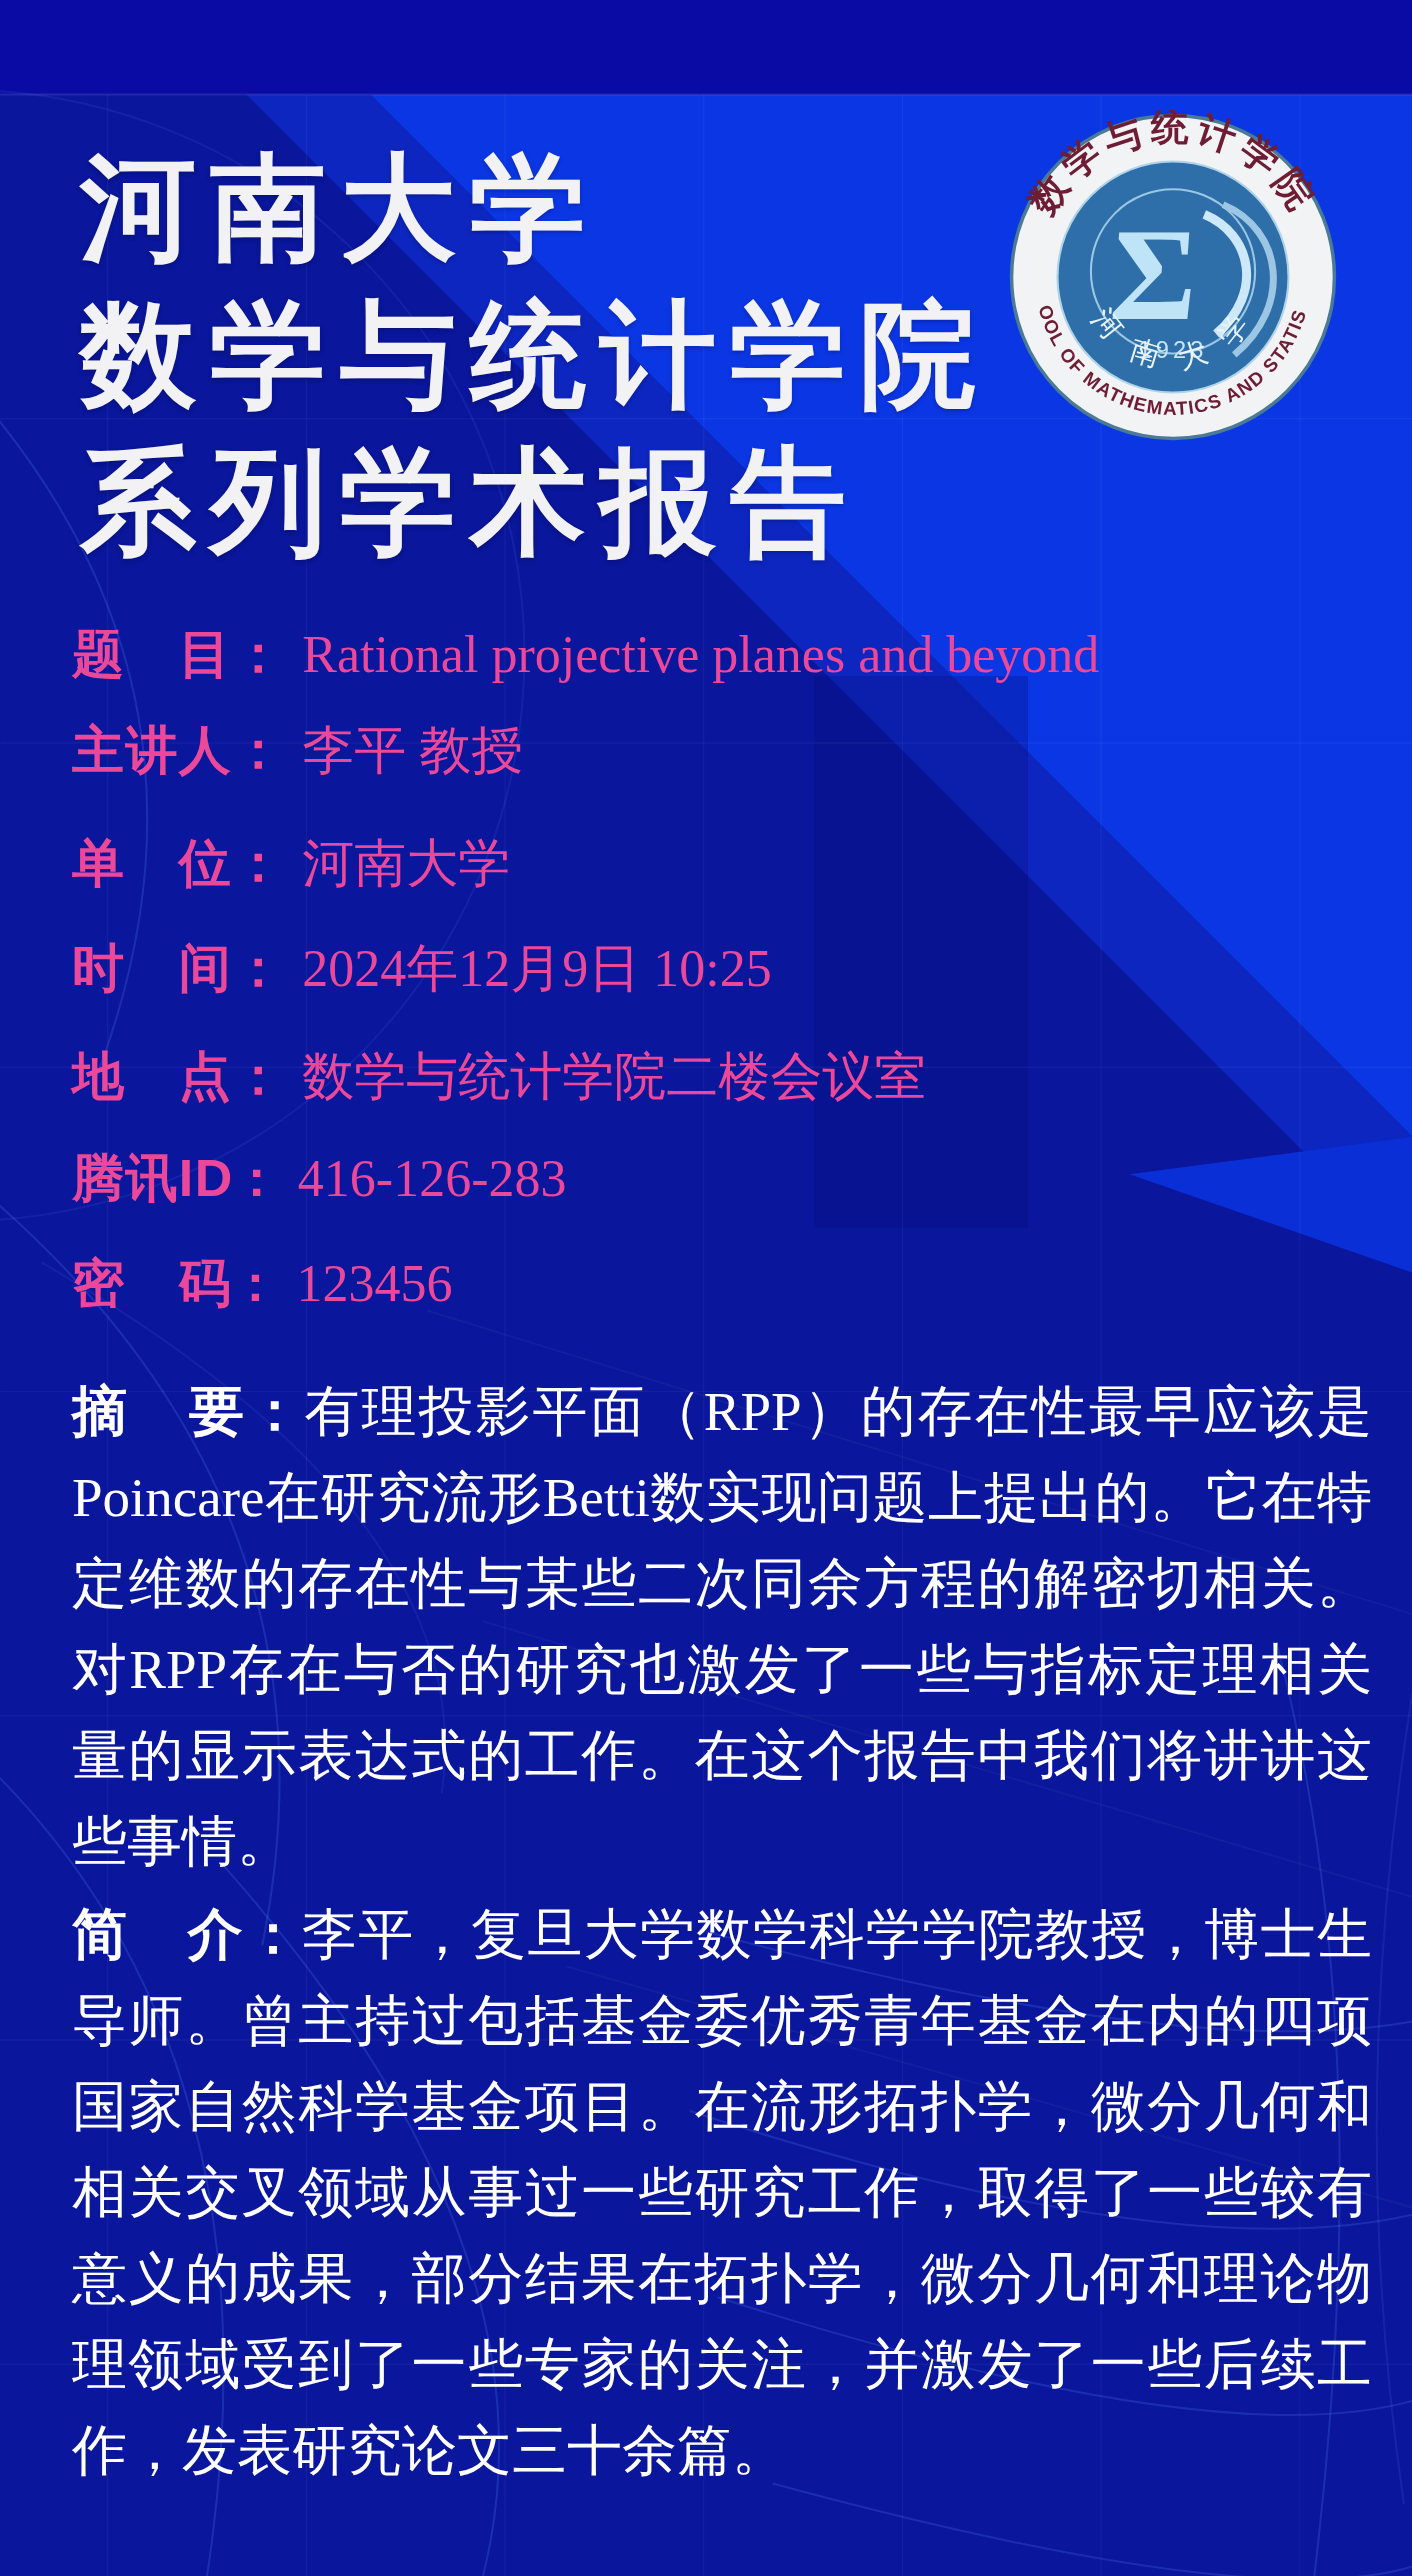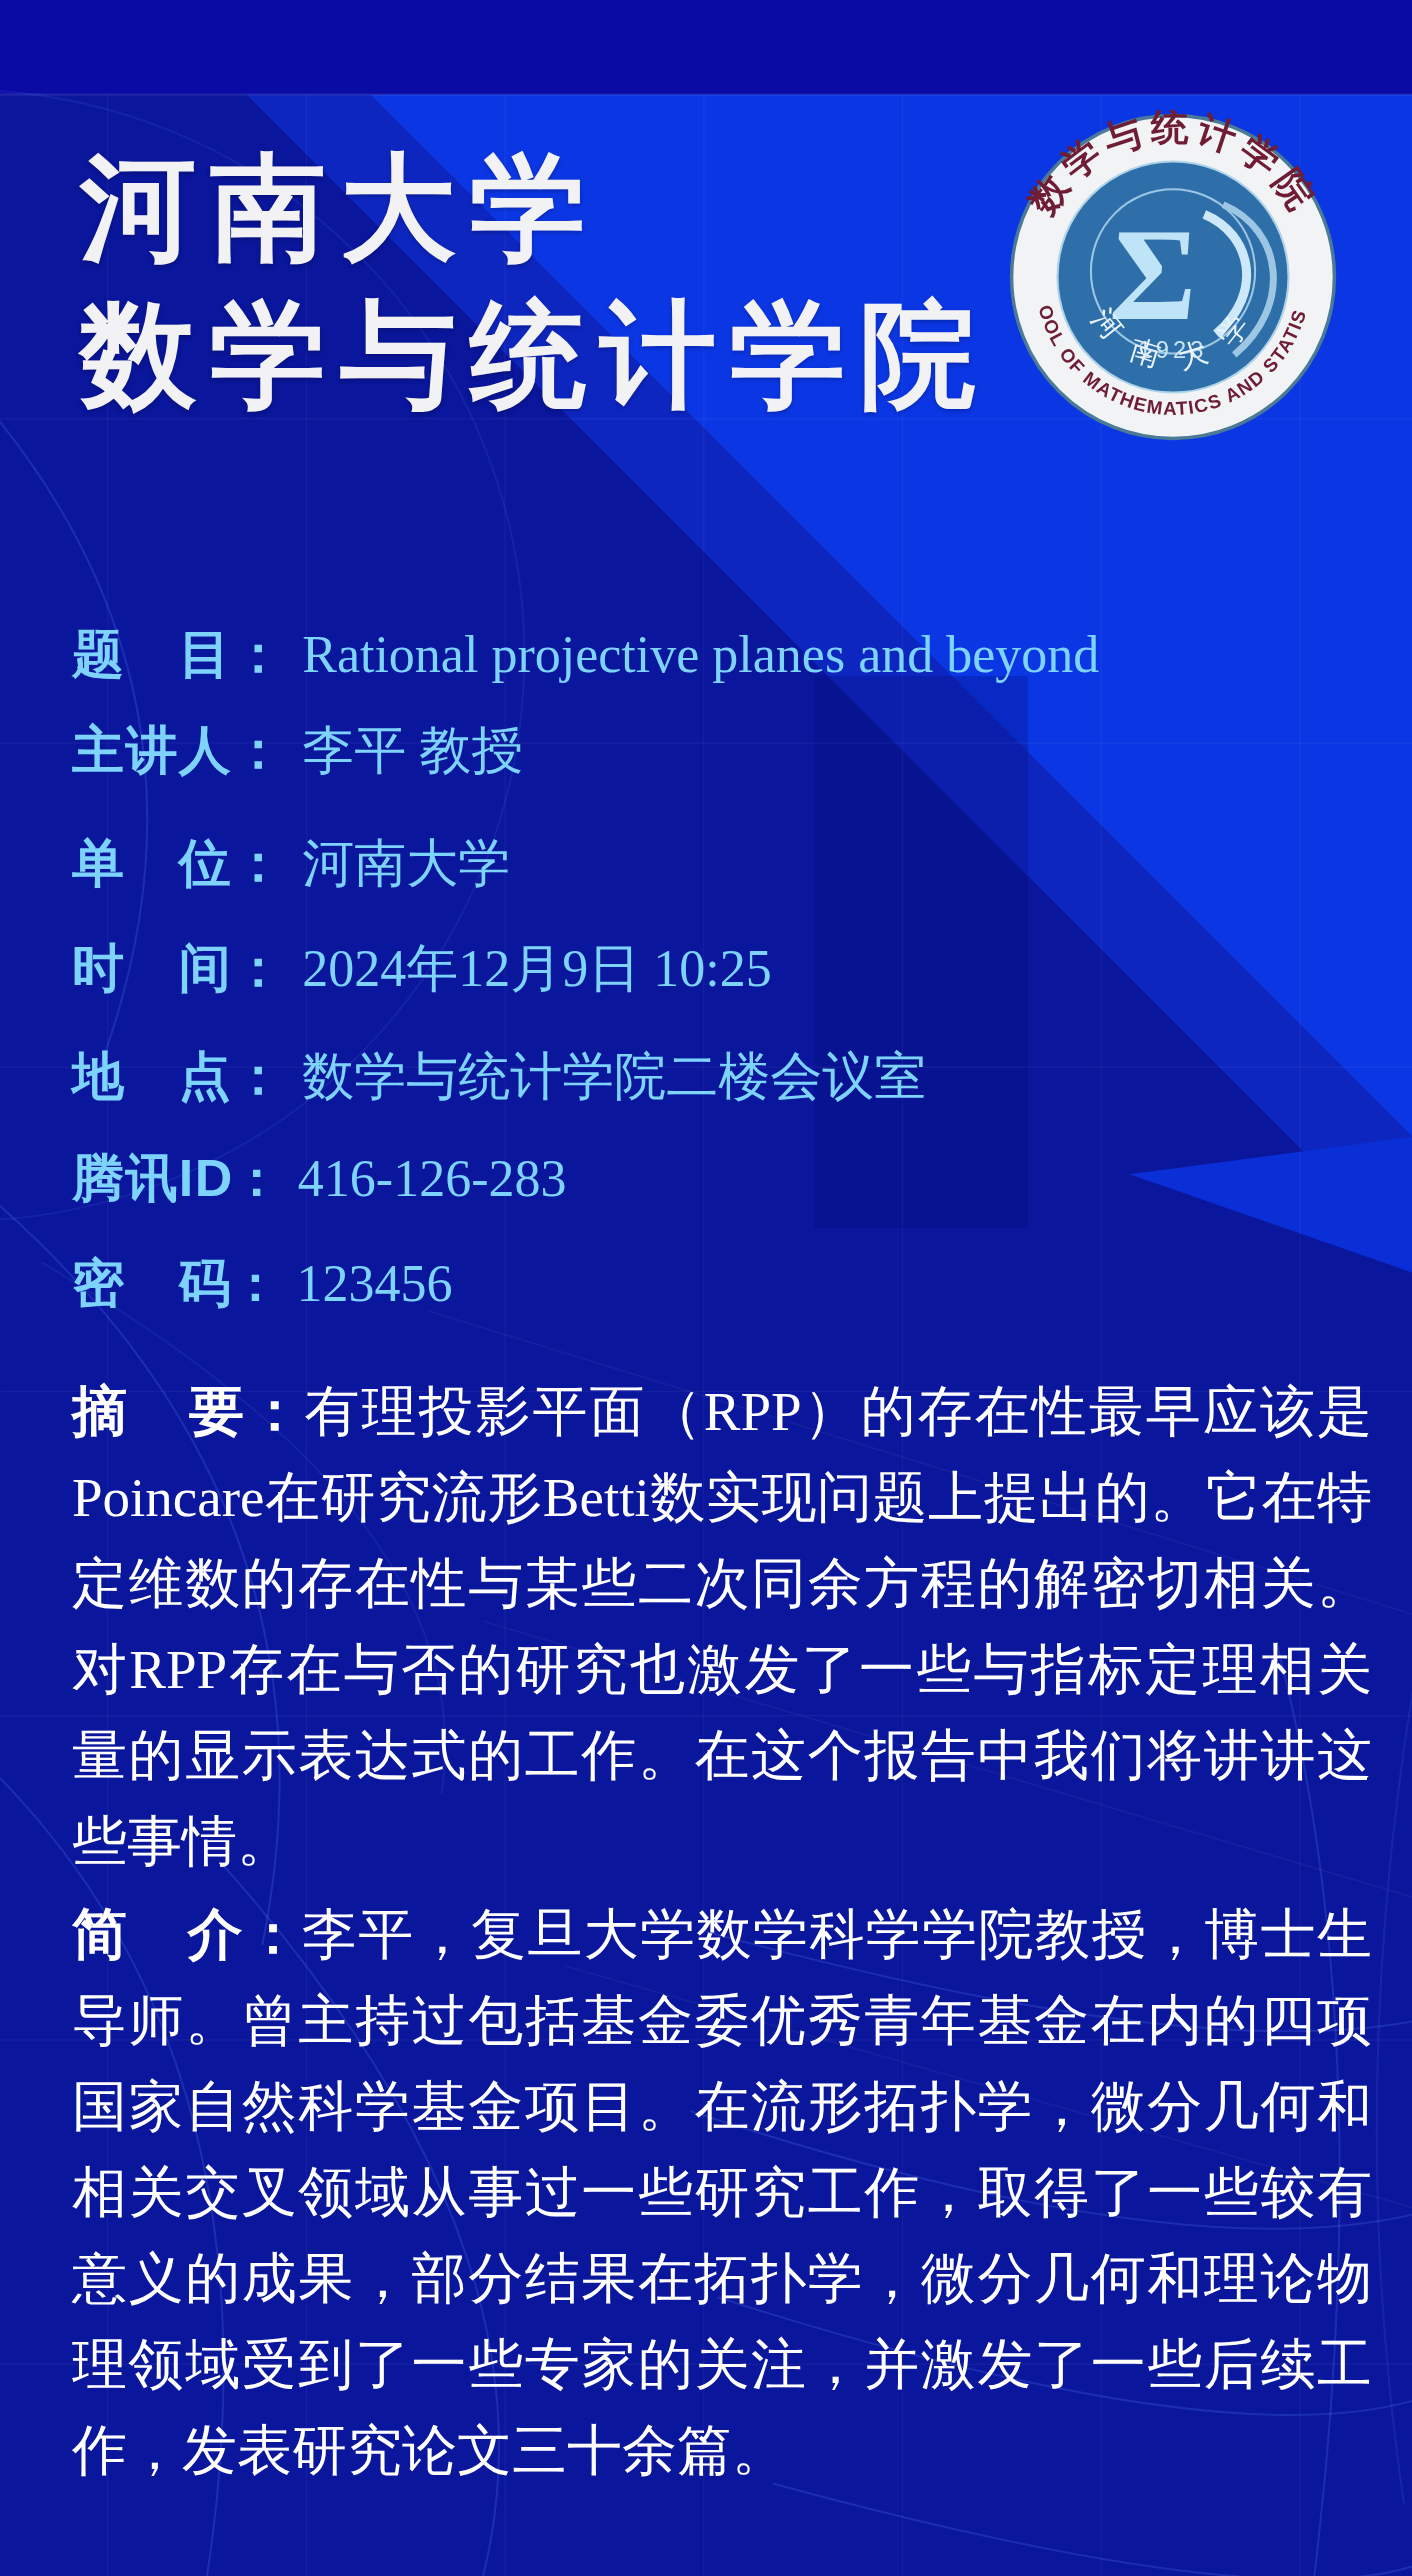--- a/index.html
+++ b/index.html
@@ -21,21 +21,21 @@
     line-height:147px;
     font-weight:600;
     letter-spacing:14px;
     white-space:nowrap;
     text-shadow:0 2.1px 4.1px rgba(0,0,30,0.25);
   }
   .rows{position:absolute;left:72px;top:0;width:1304px;z-index:2;}
   .field-row{
     position:absolute;left:0;
     white-space:nowrap;
-    color:#7dd3fc;
+    color:#ec4899;
     font-size:52px;
     line-height:69px;
   }
   .field-label{
     font-weight:700;
     font-family:"Liberation Sans","DejaVu Sans",sans-serif;
     letter-spacing:1.4px;
   }
   .field-colon{font-weight:700;}
   .field-value{
@@ -137,20 +137,21 @@
       <textPath href="#arcBottom" startOffset="50%" text-anchor="middle">SCHOOL OF MATHEMATICS AND STATISTICS</textPath>
     </text>
     <text font-size="42" fill="#EAF4FB" letter-spacing="12" font-family="Liberation Sans, DejaVu Sans, sans-serif">
       <textPath href="#arcInner" startOffset="50%" text-anchor="middle">河 南 大 学</textPath>
     </text>
   </svg>
 
   <div class="title-block">
     <div class="title-line">河南大学</div>
     <div class="title-line">数学与统计学院</div>
+    <div class="title-line">系列学术报告</div>
   </div>
 
   <div class="rows">
     <div class="field-row" style="top:620px">
       <span class="field-label">题　目</span><span class="field-colon">：</span><span class="field-value">Rational projective planes and beyond</span>
     </div>
     <div class="field-row" style="top:716px">
       <span class="field-label">主讲人</span><span class="field-colon">：</span><span class="field-value">李平 教授</span>
     </div>
     <div class="field-row" style="top:829px">

